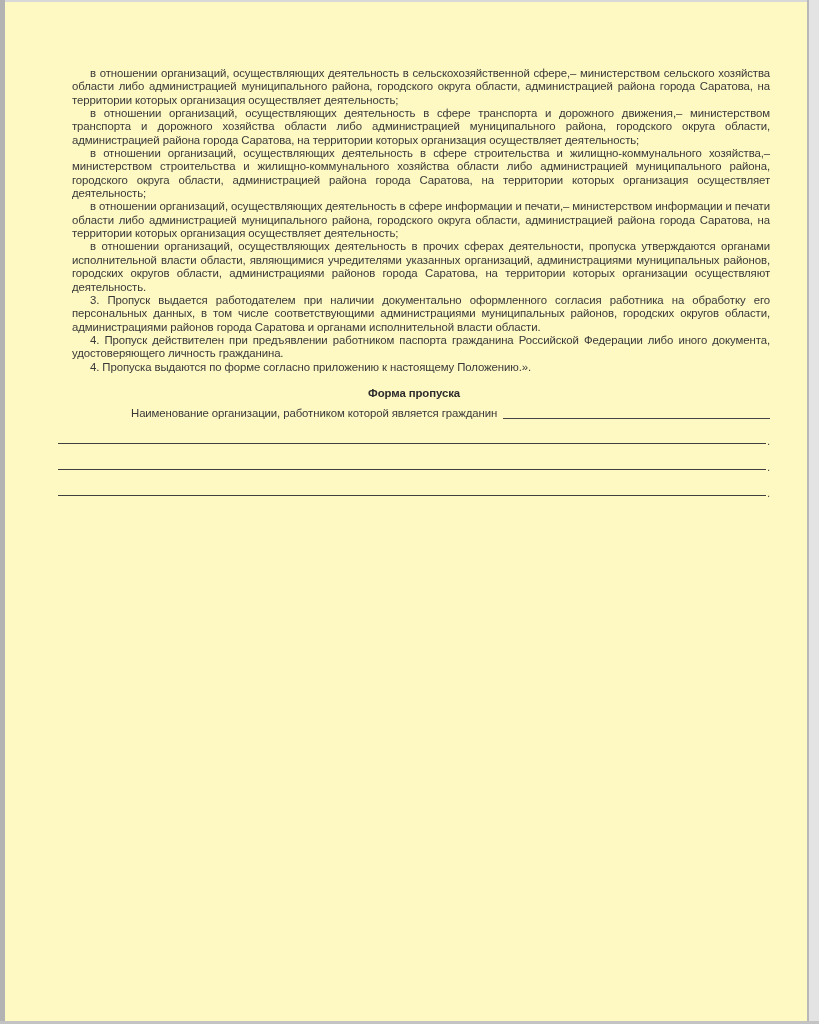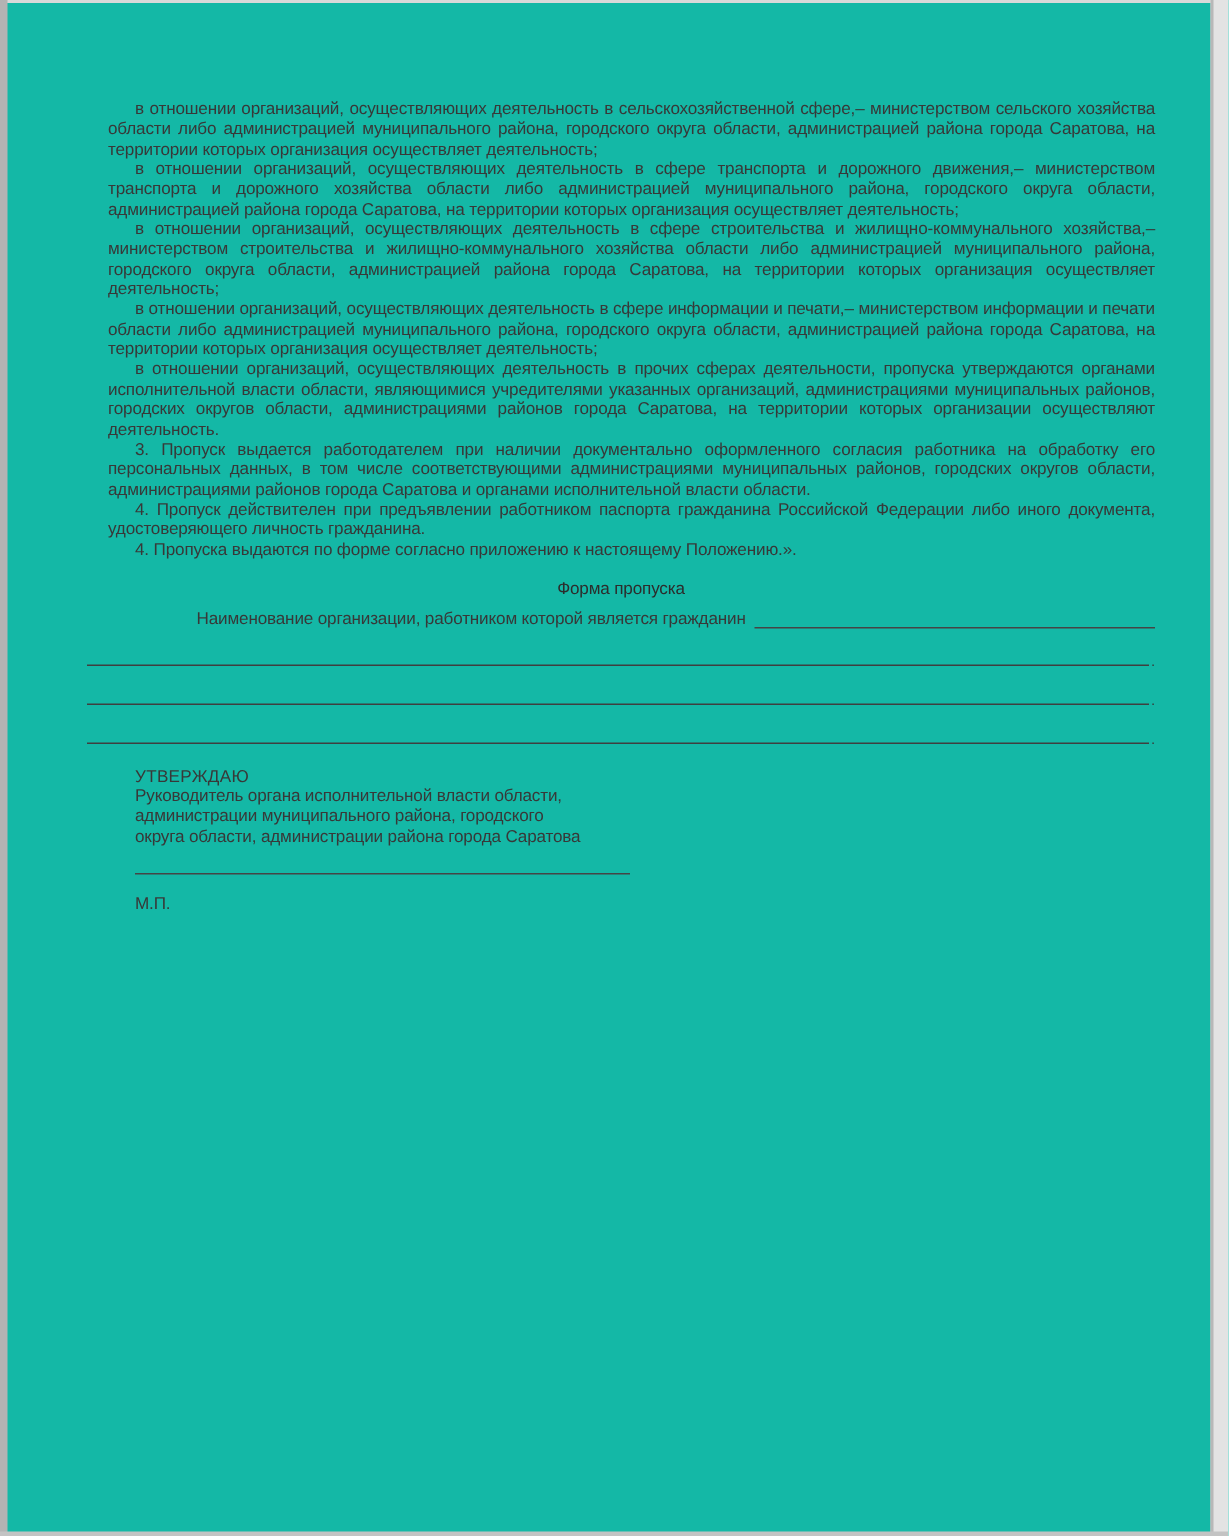--- a/index.html
+++ b/index.html
@@ -4,21 +4,21 @@
 <style>
   html, body {
     margin: 0;
     padding: 0;
     background: #ffffff;
   }
   .scan {
     position: relative;
     width: 819px;
     height: 1024px;
-    background: #14b8a6;
+    background: #fef9c3;
     font-family: "Liberation Sans", "DejaVu Sans", sans-serif;
     color: #383838;
     overflow: hidden;
   }
   
   .edge-left {
     position: absolute; left: 0; top: 0; bottom: 0; width: 5px;
     background: #b3b3b3;
   }
   .edge-right {
@@ -55,21 +55,21 @@
     width: 300px;
     margin: 14px 22px 0 auto;
     text-align: center;
     line-height: 14.5px;
   }
   .appendix div { white-space: nowrap; }
 
   .form-title {
     margin-top: 13px;
     text-align: center;
-    font-weight: normal;
+    font-weight: bold;
     color: #2c2c2c;
   }
 
   .frow {
     display: flex;
     align-items: flex-end;
     padding-left: 32px;
     margin-top: 7px;
   }
   .flabel { white-space: nowrap; padding-right: 6px; margin-left: 41px; }
@@ -162,23 +162,15 @@
       <span class="tail">.</span>
     </div>
 
     <div class="fullrule">
       <span class="rule"></span>
       <span class="tail">.</span>
     </div>
 
 
 
-    <div class="approve">
-      <div class="approve-title">УТВЕРЖДАЮ</div>
-      <div>Руководитель органа исполнительной власти области,</div>
-      <div>администрации муниципального района, городского</div>
-      <div>округа области, администрации района города Саратова</div>
-      <div class="approve-sigline"></div>
-      <div class="stamp">М.П.</div>
-    </div>
 
   </div>
 </div>
 
 </body></html>

